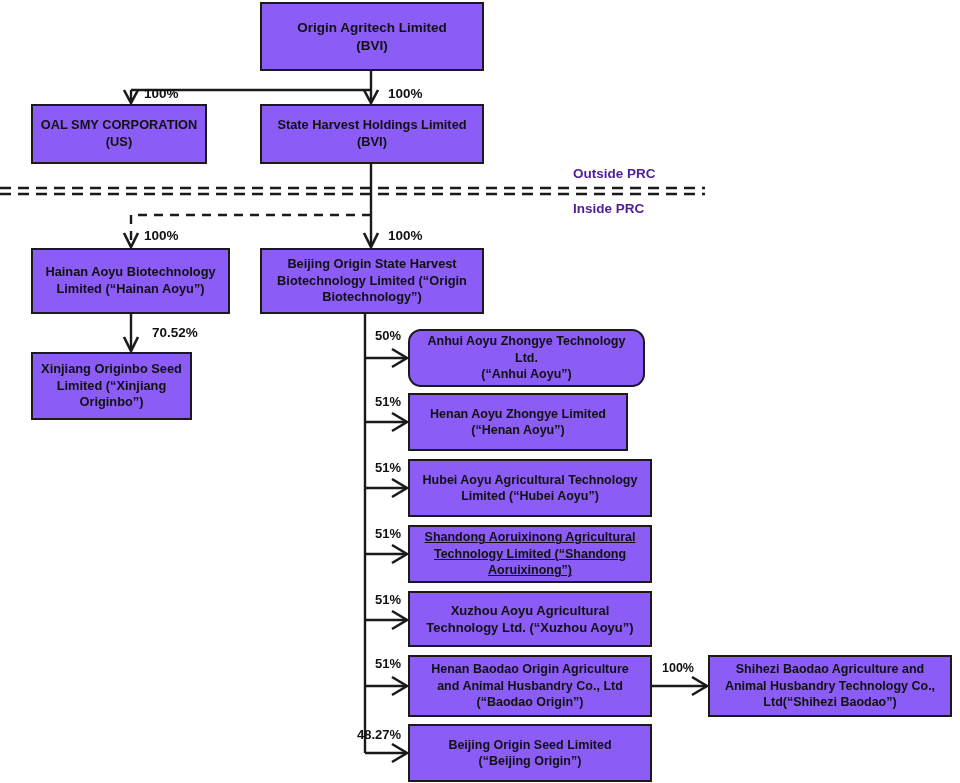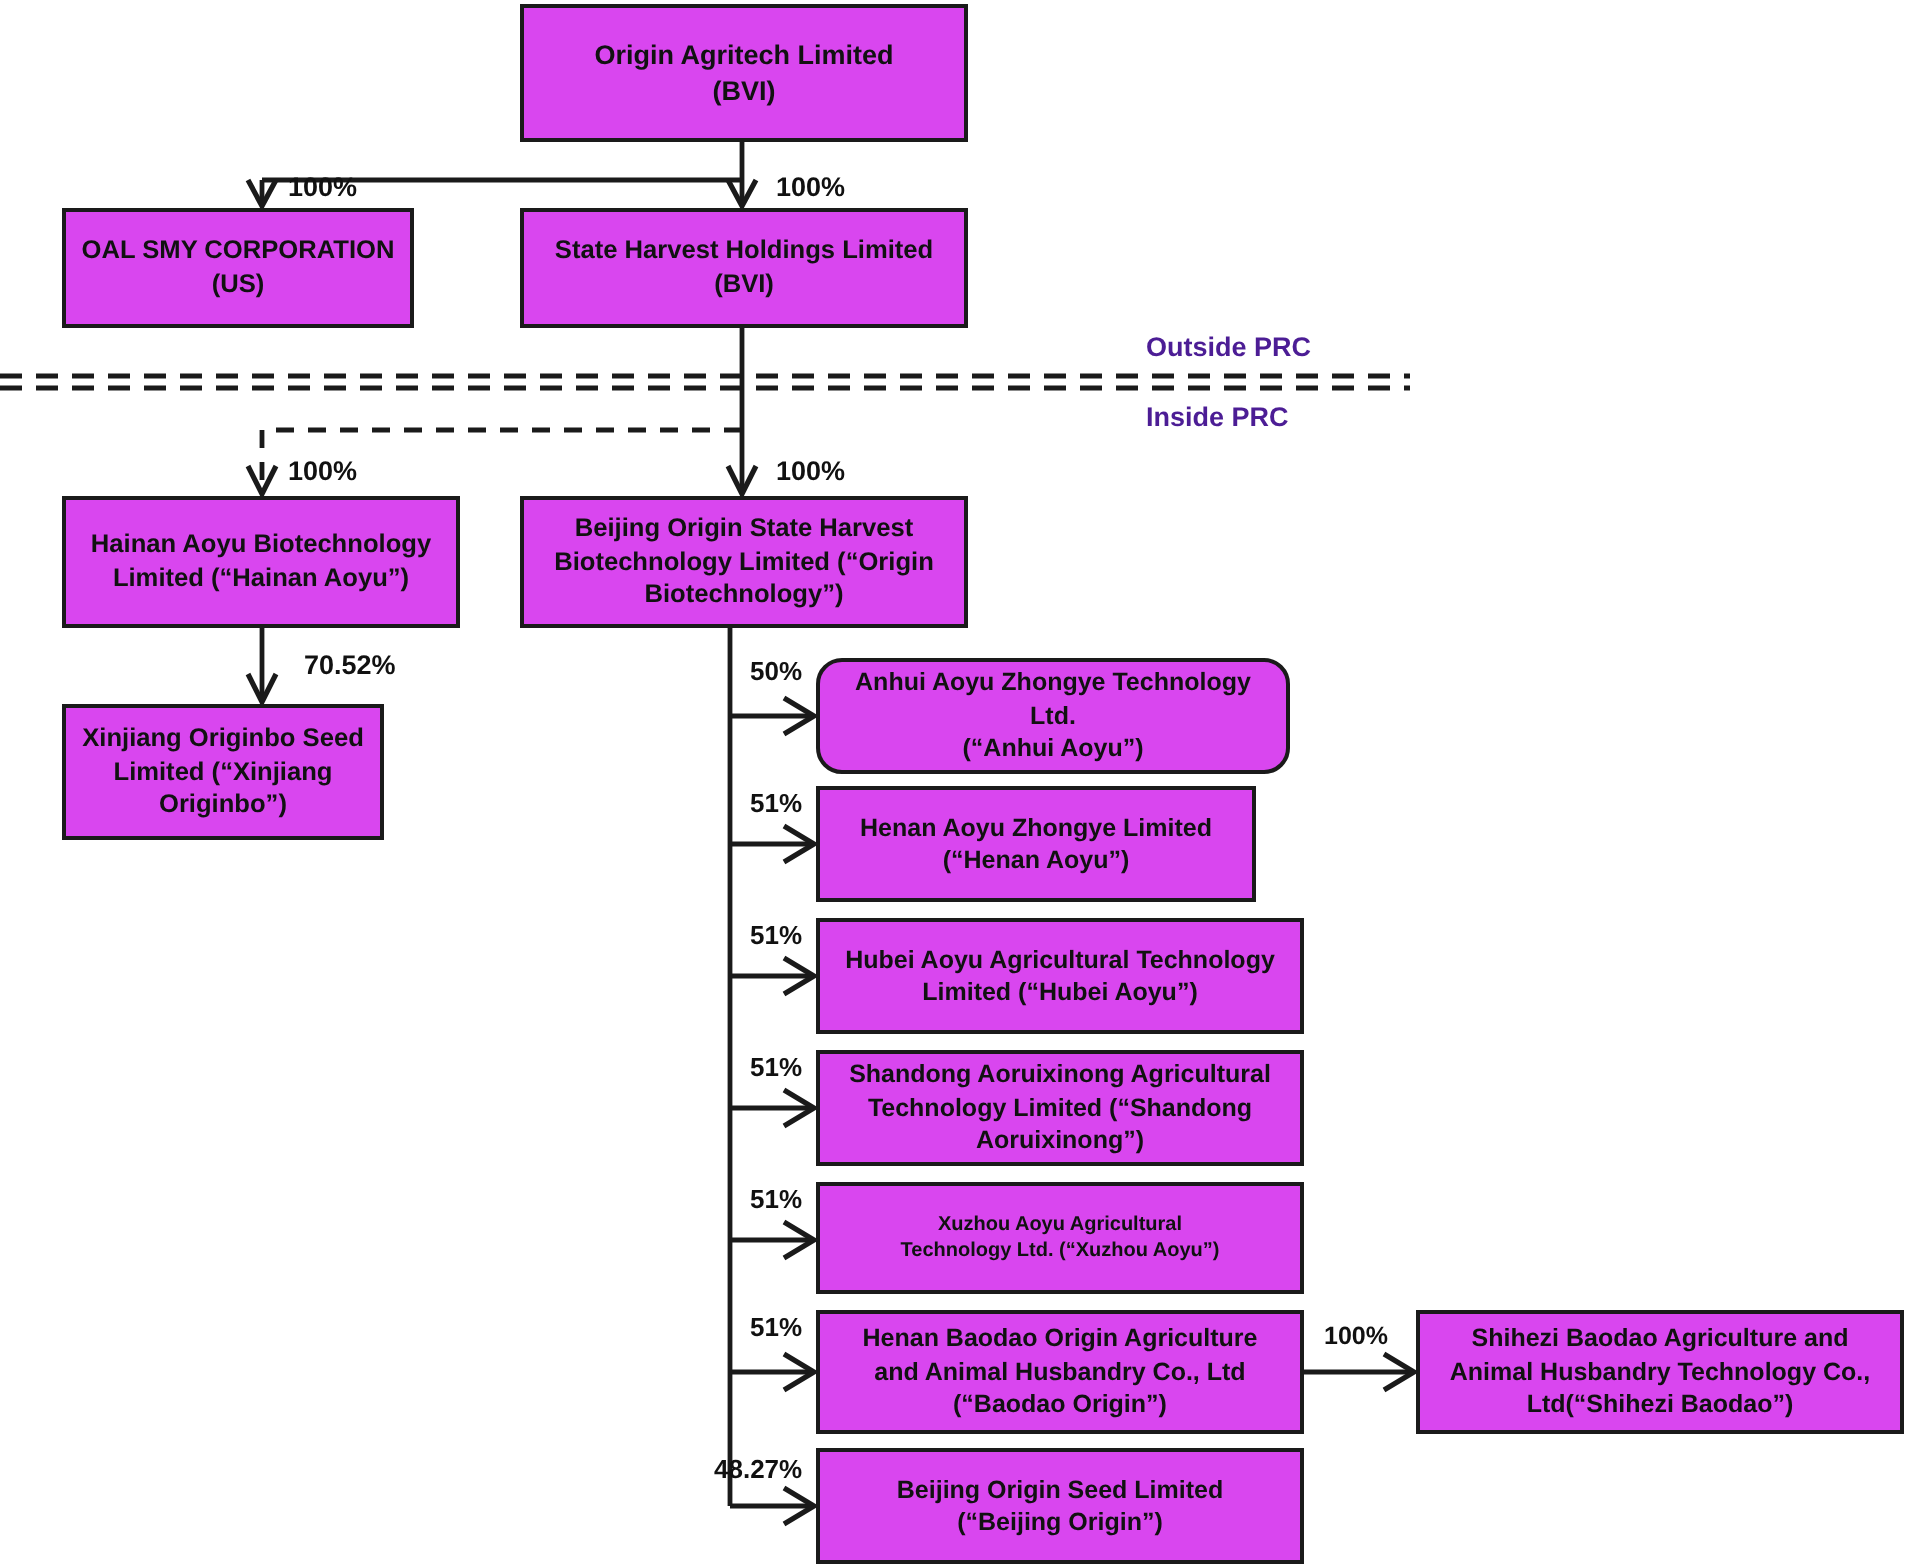--- a/index.html
+++ b/index.html
@@ -7,21 +7,21 @@
     position:relative;
     width:960px;height:783px;
     background:#ffffff;
     font-family:"Liberation Sans", sans-serif;
     overflow:hidden;
   }
   .box{
     position:absolute;
     box-sizing:border-box;
     border:2.5px solid #1a1a1a;
-    background:#d946ef;
+    background:#8b5cf6;
     display:flex;
     align-items:center;
     justify-content:center;
     text-align:center;
     font-weight:bold;
     color:#111111;
     line-height:1.32;
     padding:2px 6px;
     z-index:3;
   }
@@ -122,24 +122,24 @@
     </div>
     <div class="box" style="left: 408px; top: 329px; width: 237px; height: 58px; font-size: 12.5px; border-radius: 13px;">
       <span>Anhui Aoyu Zhongye Technology Ltd.<br>(“Anhui Aoyu”)</span>
     </div>
     <div class="box" style="left: 408px; top: 393px; width: 220px; height: 58px; font-size: 12.5px;">
       <span>Henan Aoyu Zhongye Limited<br>(“Henan Aoyu”)</span>
     </div>
     <div class="box" style="left: 408px; top: 459px; width: 244px; height: 58px; font-size: 12.5px;">
       <span>Hubei Aoyu Agricultural Technology<br>Limited (“Hubei Aoyu”)</span>
     </div>
-    <div class="box" style="left: 408px; top: 525px; width: 244px; height: 58px; font-size: 12.5px;">
+    <div class="box" style="left: 408px; top: 525px; width: 244px; height: 58px; font-size: 12.5px; text-decoration: underline;">
       <span>Shandong Aoruixinong Agricultural<br>Technology Limited (“Shandong<br>Aoruixinong”)</span>
     </div>
-    <div class="box" style="left: 408px; top: 591px; width: 244px; height: 56px; font-size: 10px;">
+    <div class="box" style="left: 408px; top: 591px; width: 244px; height: 56px; font-size: 13px;">
       <span>Xuzhou Aoyu Agricultural<br>Technology Ltd. (“Xuzhou Aoyu”)</span>
     </div>
     <div class="box" style="left: 408px; top: 655px; width: 244px; height: 62px; font-size: 12.5px;">
       <span>Henan Baodao Origin Agriculture<br>and Animal Husbandry Co., Ltd<br>(“Baodao Origin”)</span>
     </div>
     <div class="box" style="left: 408px; top: 724px; width: 244px; height: 58px; font-size: 12.5px;">
       <span>Beijing Origin Seed Limited<br>(“Beijing Origin”)</span>
     </div>
     <div class="box" style="left: 708px; top: 655px; width: 244px; height: 62px; font-size: 12.5px;">
       <span>Shihezi Baodao Agriculture and<br>Animal Husbandry Technology Co.,<br>Ltd(“Shihezi Baodao”)</span>

